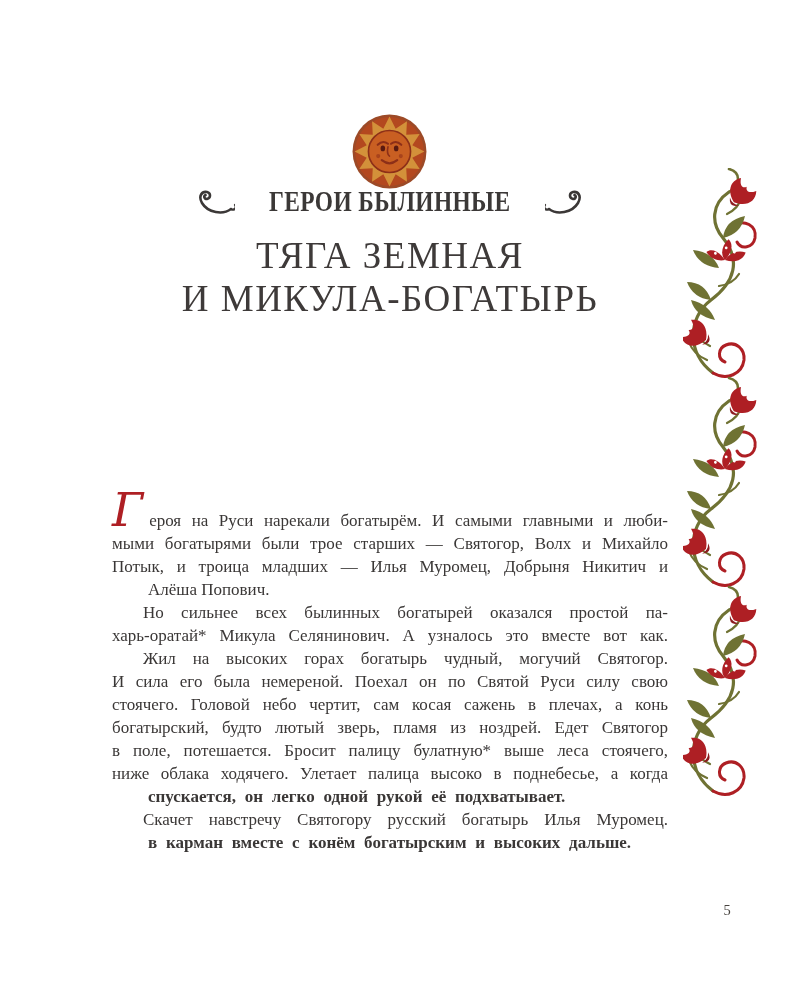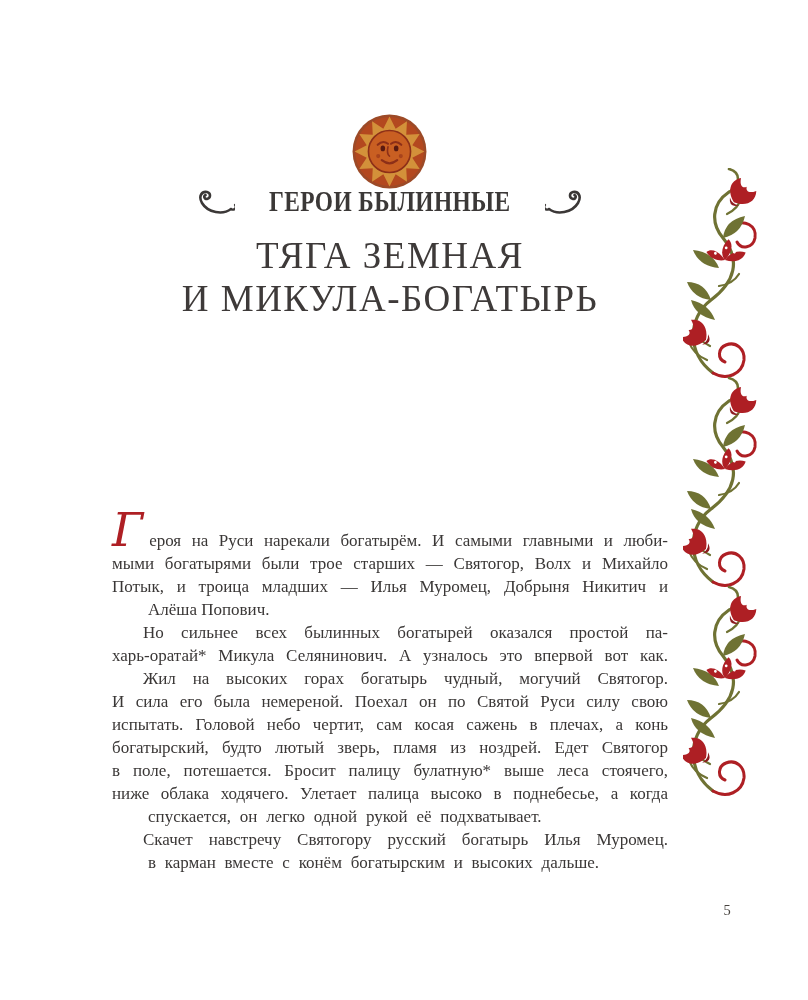--- a/index.html
+++ b/index.html
@@ -17,27 +17,27 @@
           color:#3b3837;letter-spacing:.5px;transform:scaleX(.78);white-space:nowrap;}
   .flourish{width:42px;height:26px;flex:0 0 auto;}
   .flourish.right{transform:scale(-1,1);}
 
   
   .title{position:absolute;left:0;top:234px;width:780px;text-align:center;
          color:#3e3a39;font-family:"Liberation Serif",serif;font-weight:400;}
   .title .t-line{font-size:37px;line-height:43px;letter-spacing:1.5px;}
 
   
-  .body-text{position:absolute;left:112px;top:529px;width:556px;color:#3a3736;
+  .body-text{position:absolute;left:112px;top:509px;width:556px;color:#3a3736;
              font-family:"Liberation Serif",serif;font-size:17px;}
   .line{height:23px;line-height:23px;text-align:justify;text-align-last:justify;
         white-space:nowrap;}
   .line.indent{text-indent:31px;}
   .line.short{text-align-last:left;margin-left:36px;}
-  .line.wide{word-spacing:4.5px;}
+  .line.wide{word-spacing:4.5px;font-weight:bold;}
   .dropcap{font-family:"DejaVu Serif",serif;font-style:italic;font-size:47px;
            line-height:0;color:#ae1f24;padding-right:6px;letter-spacing:0;}
 
   
   .ornament{position:absolute;left:683px;top:168px;width:80px;height:634px;}
 
   
   .page-number{position:absolute;left:714px;top:902px;width:26px;text-align:center;
                font-size:14.5px;color:#47433f;}
 </style>
@@ -81,24 +81,24 @@
     <div class="t-line">ТЯГА ЗЕМНАЯ</div>
     <div class="t-line">И МИКУЛА-БОГАТЫРЬ</div>
   </div>
 
   <div class="body-text">
       <div class="line"><span class="dropcap">Г</span>ероя на Руси нарекали богатырём. И самыми главными и люби-</div>
       <div class="line">мыми богатырями были трое старших — Святогор, Волх и Михайло</div>
       <div class="line">Потык, и троица младших — Илья Муромец, Добрыня Никитич и</div>
       <div class="line short">Алёша Попович.</div>
       <div class="line indent">Но сильнее всех былинных богатырей оказался простой па-</div>
-      <div class="line">харь-оратай* Микула Селянинович. А узналось это впервой вот как.</div>
+      <div class="line">харь-оратай* Микула Селянинович. А узналось это вместе вот как.</div>
       <div class="line indent">Жил на высоких горах богатырь чудный, могучий Святогор.</div>
       <div class="line">И сила его была немереной. Поехал он по Святой Руси силу свою</div>
-      <div class="line">испытать. Головой небо чертит, сам косая сажень в плечах, а конь</div>
+      <div class="line">стоячего. Головой небо чертит, сам косая сажень в плечах, а конь</div>
       <div class="line">богатырский, будто лютый зверь, пламя из ноздрей. Едет Святогор</div>
       <div class="line">в поле, потешается. Бросит палицу булатную* выше леса стоячего,</div>
       <div class="line">ниже облака ходячего. Улетает палица высоко в поднебесье, а когда</div>
       <div class="line short wide">спускается, он легко одной рукой её подхватывает.</div>
       <div class="line indent">Скачет навстречу Святогору русский богатырь Илья Муромец.</div>
       <div class="line short wide">в карман вместе с конём богатырским и высоких дальше.</div>
     </div>
 
   <svg class="ornament" viewBox="0 0 80 634">
     <defs>

